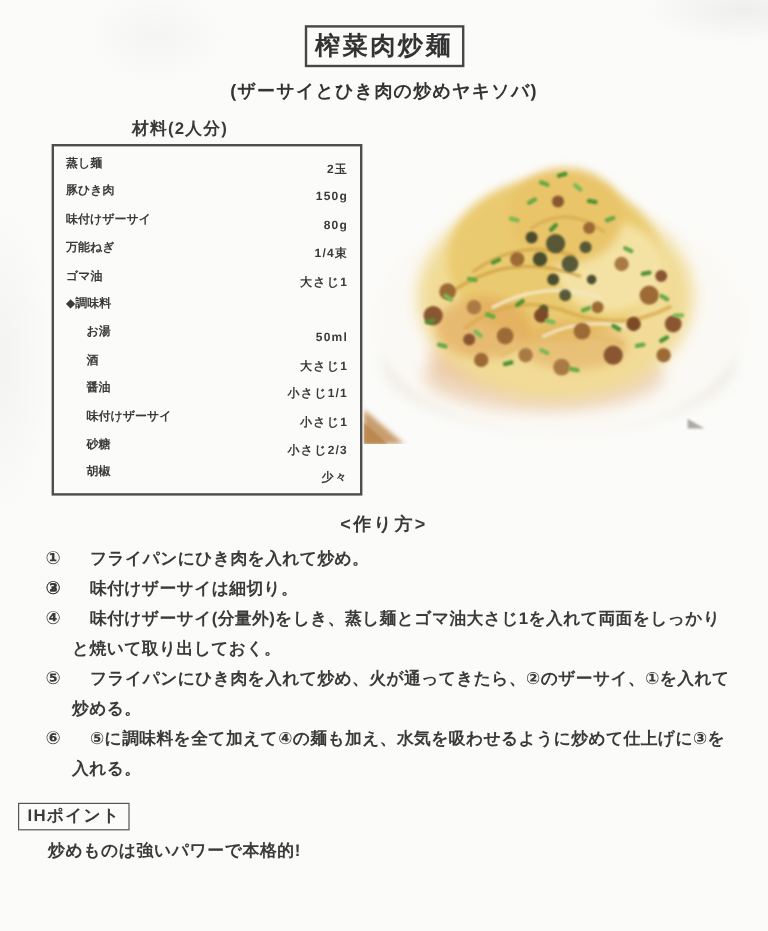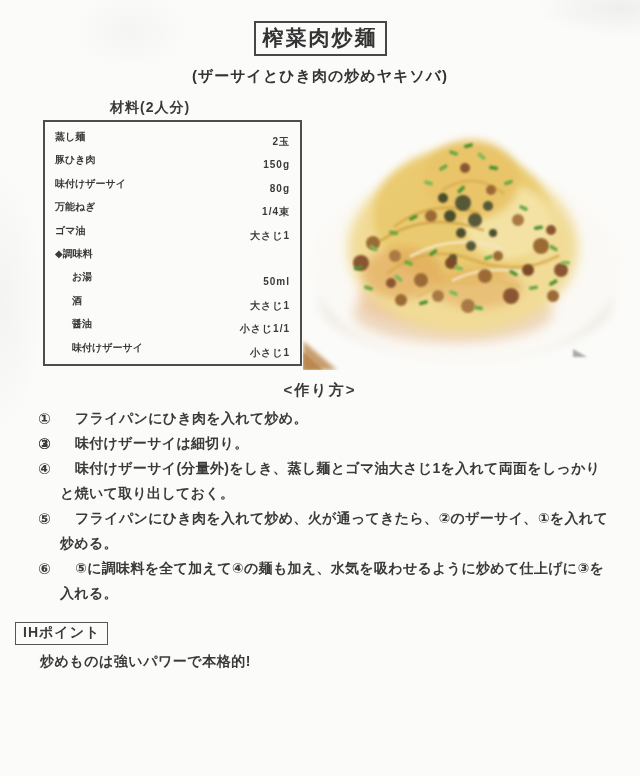--- a/index.html
+++ b/index.html
@@ -93,20 +93,28 @@
       <span class="ing-name">酒</span>
       <span class="ing-amount">大さじ1</span>
     </div>
     <div class="ing-row indent">
       <span class="ing-name">醤油</span>
       <span class="ing-amount">小さじ1/1</span>
     </div>
     <div class="ing-row indent">
       <span class="ing-name">味付けザーサイ</span>
       <span class="ing-amount">小さじ1</span>
+    </div>
+    <div class="ing-row indent">
+      <span class="ing-name">砂糖</span>
+      <span class="ing-amount">小さじ2/3</span>
+    </div>
+    <div class="ing-row indent">
+      <span class="ing-name">胡椒</span>
+      <span class="ing-amount">少々</span>
     </div>
   </div>
 
 <div class="photo">
   <svg width="327" height="272" viewBox="0 0 327 272" xmlns="http://www.w3.org/2000/svg">
     <defs>
       <filter id="b6" x="-50%" y="-50%" width="200%" height="200%">
           <feGaussianBlur stdDeviation="6"></feGaussianBlur>
         </filter>
       <filter id="b4" x="-50%" y="-50%" width="200%" height="200%">

